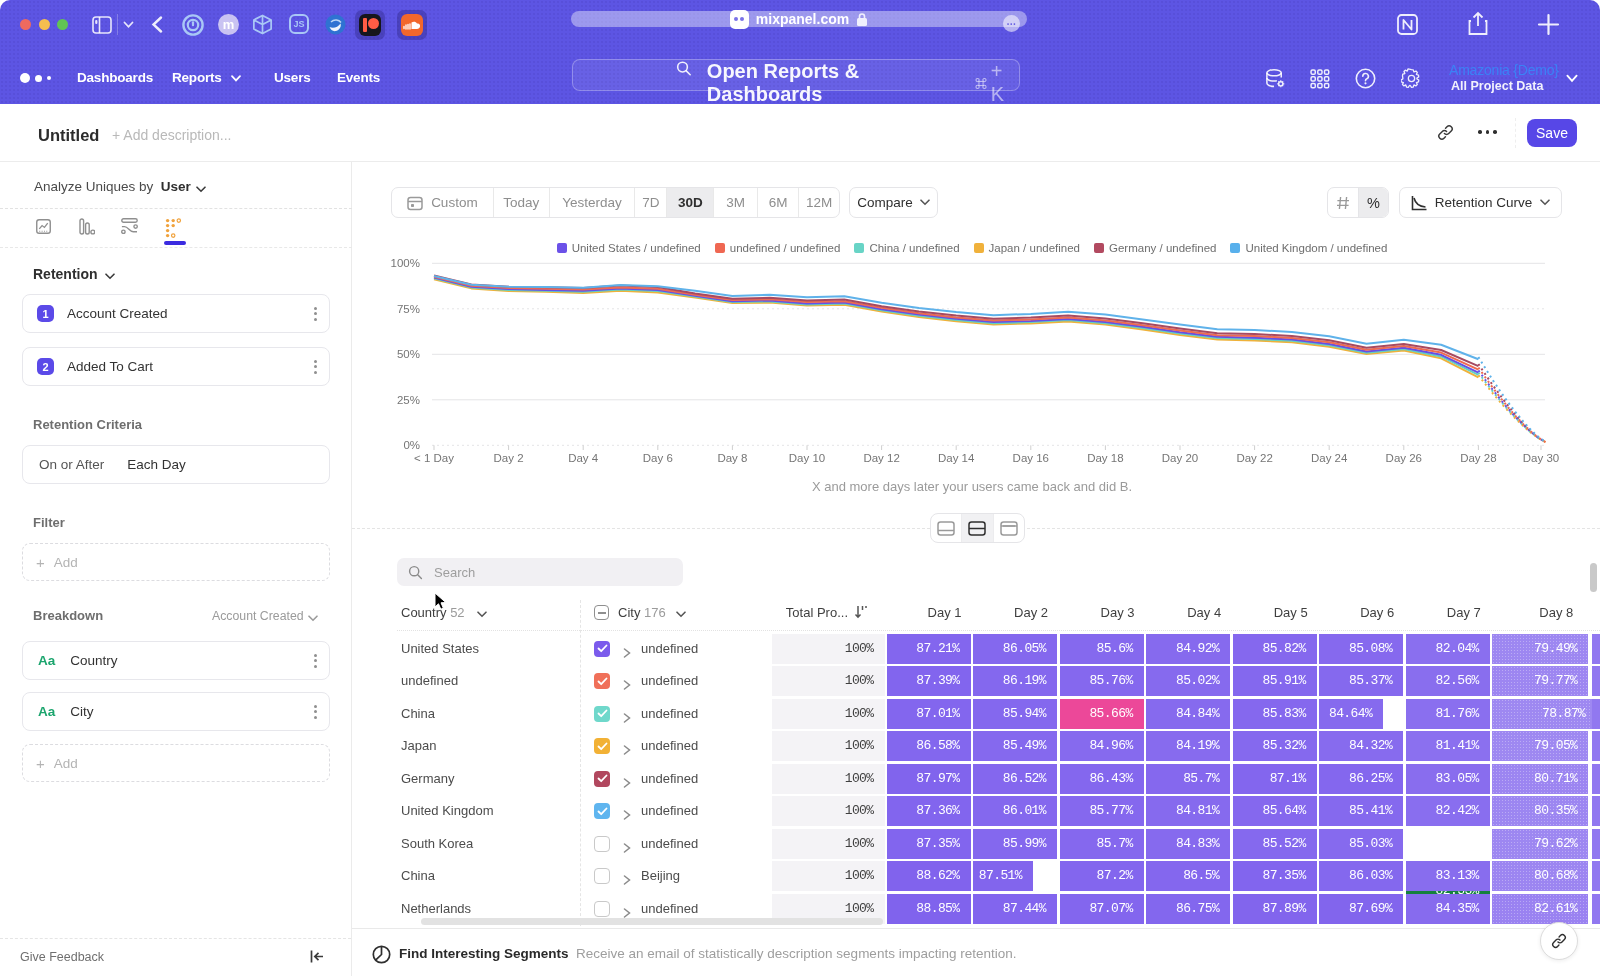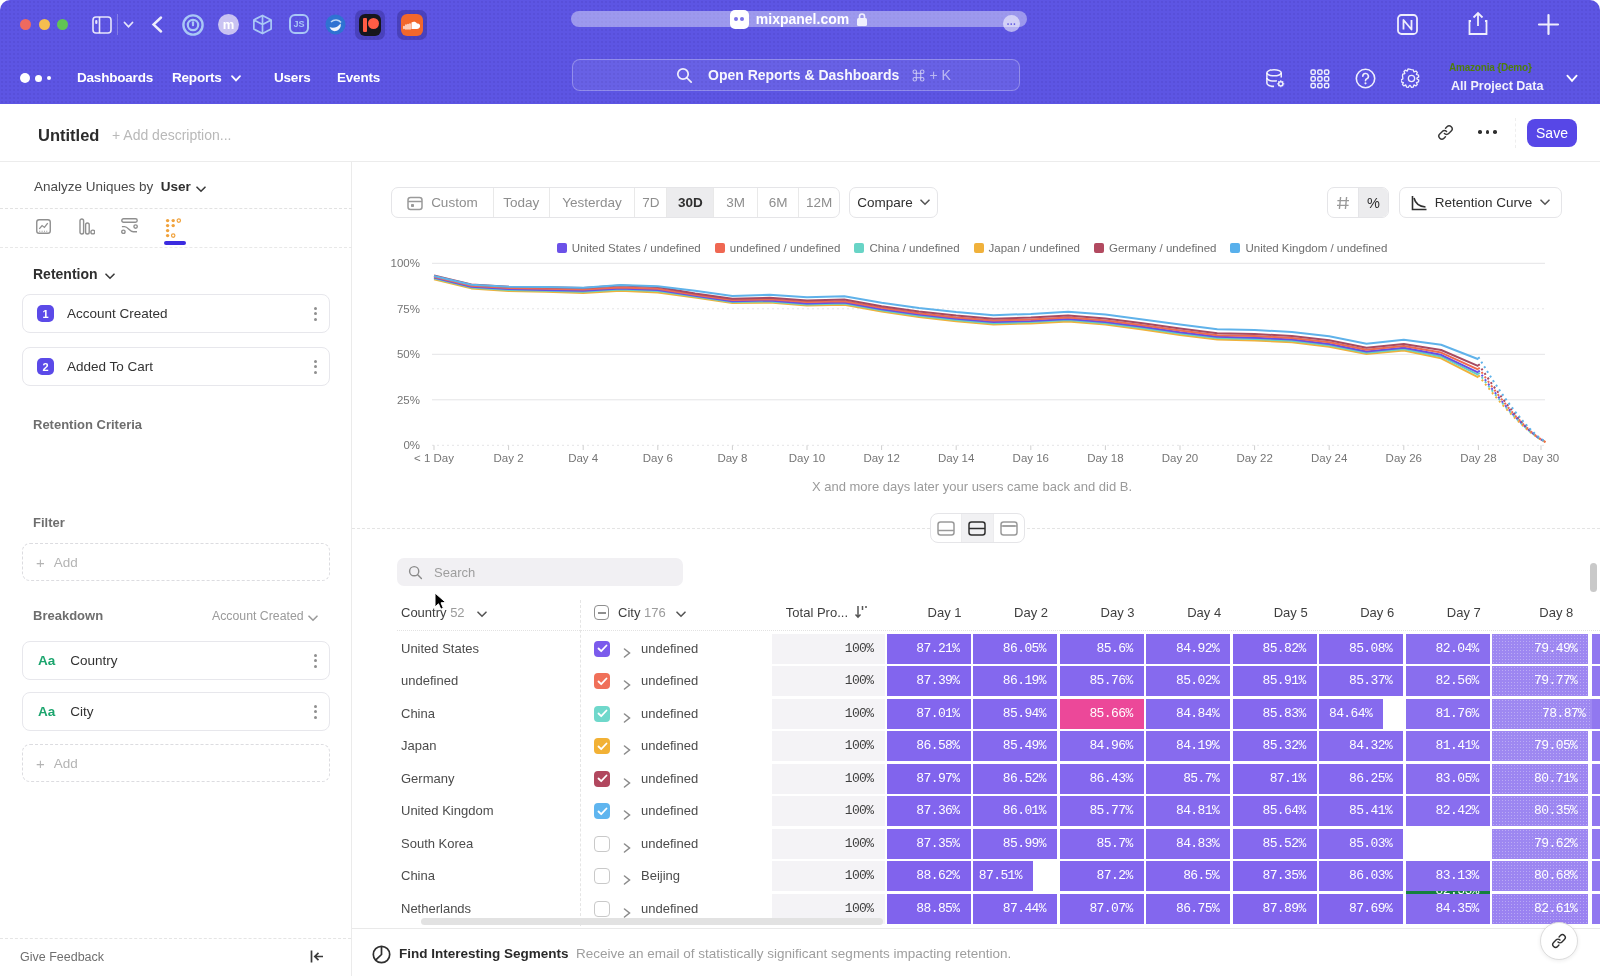--- a/index.html
+++ b/index.html
@@ -7,21 +7,21 @@
 #page{position:relative;width:1600px;height:976px;background:#fff}
 .abs{position:absolute}
 .chrome{left:0;top:0;width:1600px;height:48px;background:#5d55e3;border-radius:10px 10px 0 0}
 .nav{left:0;top:48px;width:1600px;height:56px;background:#5d55e3}
 .dither{background-image:radial-gradient(rgba(25,15,110,0.08) 1px,transparent 1.1px);background-size:4px 4px}
 .tl{width:11px;height:11px;border-radius:50%;top:19px}
 .urlbar{left:571px;top:11px;width:456px;height:16px;border-radius:8px;background:rgba(255,255,255,.40);
  display:flex;align-items:center;justify-content:center;color:#fff;font-size:14px;font-weight:bold}
 .navlink{color:#fff;font-size:13.5px;font-weight:bold;letter-spacing:-0.2px;top:70px}
 .searchpill{left:572px;top:59px;width:448px;height:32px;border-radius:8px;border:1px solid rgba(255,255,255,.28);
- background:rgba(255,255,255,.07);display:flex;align-items:center;font-size:14px}
+ background:rgba(255,255,255,.07);display:flex;align-items:flex-start;font-size:20px}
 .hdr{left:0;top:104px;width:1600px;height:58px;background:#fff;border-bottom:1px solid #ececec}
 .savebtn{left:1527px;top:119px;width:50px;height:28px;background:#5747e7;border-radius:8px;color:#fff;
  font-size:14px;display:flex;align-items:center;justify-content:center}
 .sidebar{left:0;top:162px;width:352px;height:814px;background:#fff;border-right:1px solid #ebebeb}
 .scard{left:22px;width:308px;background:#fff;border:1px solid #e7e7ec;border-radius:8px;display:flex;align-items:center}
 .badge{width:17px;height:17px;border-radius:5px;background:#5b4ae8;color:#fff;font-size:11px;font-weight:bold;
  display:flex;align-items:center;justify-content:center;margin:0 13px 0 14px}
 .kebab{margin-left:auto;margin-right:12px;display:flex;flex-direction:column;gap:2.5px}
 .kebab i{width:3px;height:3px;border-radius:50%;background:#8f8f8f;display:block}
 .slabel{color:#6e6e6e;font-size:13px;font-weight:bold}
@@ -156,21 +156,21 @@
     </svg>
 <svg class="abs" style="left:1355px;top:68px" width="21" height="21" viewBox="0 0 21 21">
 <circle cx="10.5" cy="10.5" r="9.2" fill="none" stroke="rgba(255,255,255,.9)" stroke-width="1.6"></circle>
 <path d="M7.8 8.2 a2.8 2.8 0 1 1 4 2.6 c-.9.4-1.3 1-1.3 1.9" fill="none" stroke="rgba(255,255,255,.9)" stroke-width="1.6" stroke-linecap="round"></path>
 <circle cx="10.5" cy="15.3" r="1.1" fill="rgba(255,255,255,.9)"></circle>
     </svg>
 <svg class="abs" style="left:1401px;top:68px" width="21" height="21" viewBox="0 0 24 24">
 <path d="M12 1.8 l2 .3 .8 2.4 2.3-1 1.5 1.5 -1 2.3 2.4.8 .3 2 -2.1 1.4 v.9 l2.1 1.4 -.3 2 -2.4.8 1 2.3 -1.5 1.5 -2.3-1 -.8 2.4 -2 .3 -1.4-2.1 h-.9 l-1.4 2.1 -2-.3 -.8-2.4 -2.3 1 -1.5-1.5 1-2.3 -2.4-.8 -.3-2 2.1-1.4 v-.9 L1.7 9.1 l.3-2 2.4-.8 -1-2.3 L4.9 2.5 l2.3 1 .8-2.4 Z" fill="none" stroke="rgba(255,255,255,.9)" stroke-width="1.5" stroke-linejoin="round"></path>
 <circle cx="12" cy="12" r="3.6" fill="none" stroke="rgba(255,255,255,.9)" stroke-width="1.5"></circle>
     </svg>
-<div class="abs" style="left:1449px;top:62px;color:#4d7c0f;font-size:10px;font-weight:bold;letter-spacing:-0.2px">Amazonia {Demo}</div>
+<div class="abs" style="left:1449px;top:62px;color:#3b82f6;font-size:14px;font-weight:normal;letter-spacing:-0.2px">Amazonia {Demo}</div>
 <div class="abs" style="left:1451px;top:79px;color:rgba(255,255,255,.92);font-size:12.5px;font-weight:bold">All Project Data</div>
 <svg class="abs" style="left:1566px;top:74px" width="12" height="9" viewBox="0 0 13 9">
       <path d="M1.5 1.5 L6.5 7 L11.5 1.5" fill="none" stroke="#fff" stroke-width="2" stroke-linecap="round"></path>
     </svg>
 <div class="abs hdr"></div>
 <div class="abs" style="left:38px;top:126px;font-size:16.5px;font-weight:bold;color:#2c2c2c">Untitled</div>
 <div class="abs" style="left:112px;top:127px;font-size:14px;color:#b9b9b9">+ Add description...</div>
 <svg class="abs" style="left:1437px;top:124px" width="17" height="17" viewBox="0 0 24 24">
 <path d="M10.5 13.5 a4.2 4.2 0 0 0 6 0 l3.6-3.6 a4.24 4.24 0 0 0 -6-6 l-2 2" fill="none" stroke="#3a3a3a" stroke-width="2.1" stroke-linecap="round"></path>
 <path d="M13.5 10.5 a4.2 4.2 0 0 0 -6 0 L3.9 14.1 a4.24 4.24 0 0 0 6 6 l2-2" fill="none" stroke="#3a3a3a" stroke-width="2.1" stroke-linecap="round"></path>
@@ -232,20 +232,24 @@
 <div class="abs scard" style="top:347px;height:39px">
       <span class="badge">2</span>
       <span style="font-size:13.5px;color:#333">Added To Cart</span>
       <span class="kebab">
         <i></i>
         <i></i>
         <i></i>
       </span>
     </div>
 <div class="abs slabel" style="left:33px;top:417px">Retention Criteria</div>
+<div class="abs scard" style="top:445px;height:39px">
+<span style="font-size:13.5px;color:#555;margin-left:16px">On or After</span>
+<span style="font-size:13.5px;color:#333;margin-left:23px">Each Day</span>
+    </div>
 <div class="abs slabel" style="left:33px;top:515px">Filter</div>
 <div class="abs dashbox" style="top:543px">
       <span style="margin-left:13px;font-size:15px">+</span>
       <span style="margin-left:9px">Add</span>
     </div>
 <div class="abs slabel" style="left:33px;top:608px">Breakdown</div>
 <div class="abs" style="left:212px;top:609px;font-size:12.3px;color:#9b9b9b">Account Created</div>
 <svg class="abs" style="left:308px;top:615px" width="10" height="7" viewBox="0 0 10 7">
       <path d="M1 1.2 L5 5.2 L9 1.2" fill="none" stroke="#9b9b9b" stroke-width="1.6" stroke-linecap="round"></path>
     </svg>
@@ -592,21 +596,21 @@
 <div class="cell" style="left:1492.3px;top:893.9px;width:96px;background:rgb(154,130,241);background-image:radial-gradient(rgba(255,255,255,.30) 0.8px,transparent 1px);background-size:3px 3px">82.61%</div>
 <div class="cell" style="left:1591.5px;top:893.9px;width:8.5px;background:rgb(145,120,240)"></div>
 <div class="abs" style="left:421px;top:918px;width:462px;height:7px;background:#e2e2e2;border-radius:4px"></div>
 <div class="abs" style="left:1590px;top:563px;width:7px;height:29px;background:#c9c9c9;border-radius:4px"></div>
 <div class="abs" style="left:352px;top:928px;width:1248px;height:48px;background:#fff;border-top:1px solid #e9e9e9"></div>
 <svg class="abs" style="left:372px;top:945px" width="19" height="19" viewBox="0 0 19 19">
 <circle cx="9.5" cy="9.5" r="8.2" fill="none" stroke="#2f2f2f" stroke-width="1.7"></circle>
 <path d="M9.5 1.3 V9.5 L3.6 15.2" fill="none" stroke="#2f2f2f" stroke-width="1.7"></path>
     </svg>
 <div class="abs" style="left:399px;top:946px;font-size:13.5px;font-weight:bold;color:#2a2a2a">Find Interesting Segments</div>
-<div class="abs" style="left:576px;top:946px;font-size:13.5px;color:#9e9e9e">Receive an email of statistically significant segments impacting retention.</div>
+<div class="abs" style="left:576px;top:946px;font-size:13.5px;color:#9e9e9e">Receive an email of statistically description segments impacting retention.</div>
 <div class="abs" style="left:1540px;top:922px;width:38px;height:38px;background:#fff;border:1px solid #ddd;border-radius:50%;
 box-shadow:0 1px 4px rgba(0,0,0,.08)"></div>
 <svg class="abs" style="left:1551px;top:933px" width="16" height="16" viewBox="0 0 24 24">
 <path d="M10.5 13.5 a4.2 4.2 0 0 0 6 0 l3.6-3.6 a4.24 4.24 0 0 0 -6-6 l-2 2" fill="none" stroke="#2f2f2f" stroke-width="2.1" stroke-linecap="round"></path>
 <path d="M13.5 10.5 a4.2 4.2 0 0 0 -6 0 L3.9 14.1 a4.24 4.24 0 0 0 6 6 l2-2" fill="none" stroke="#2f2f2f" stroke-width="2.1" stroke-linecap="round"></path>
     </svg>
 <svg class="abs" style="left:434px;top:592px" width="13" height="19" viewBox="0 0 13 19">
 <path d="M1 1 L1 15 L4.5 11.8 L6.8 17.2 L9.3 16.1 L7 10.8 L11.8 10.5 Z" fill="#000" stroke="#fff" stroke-width="1"></path>
     </svg>
 </div>

